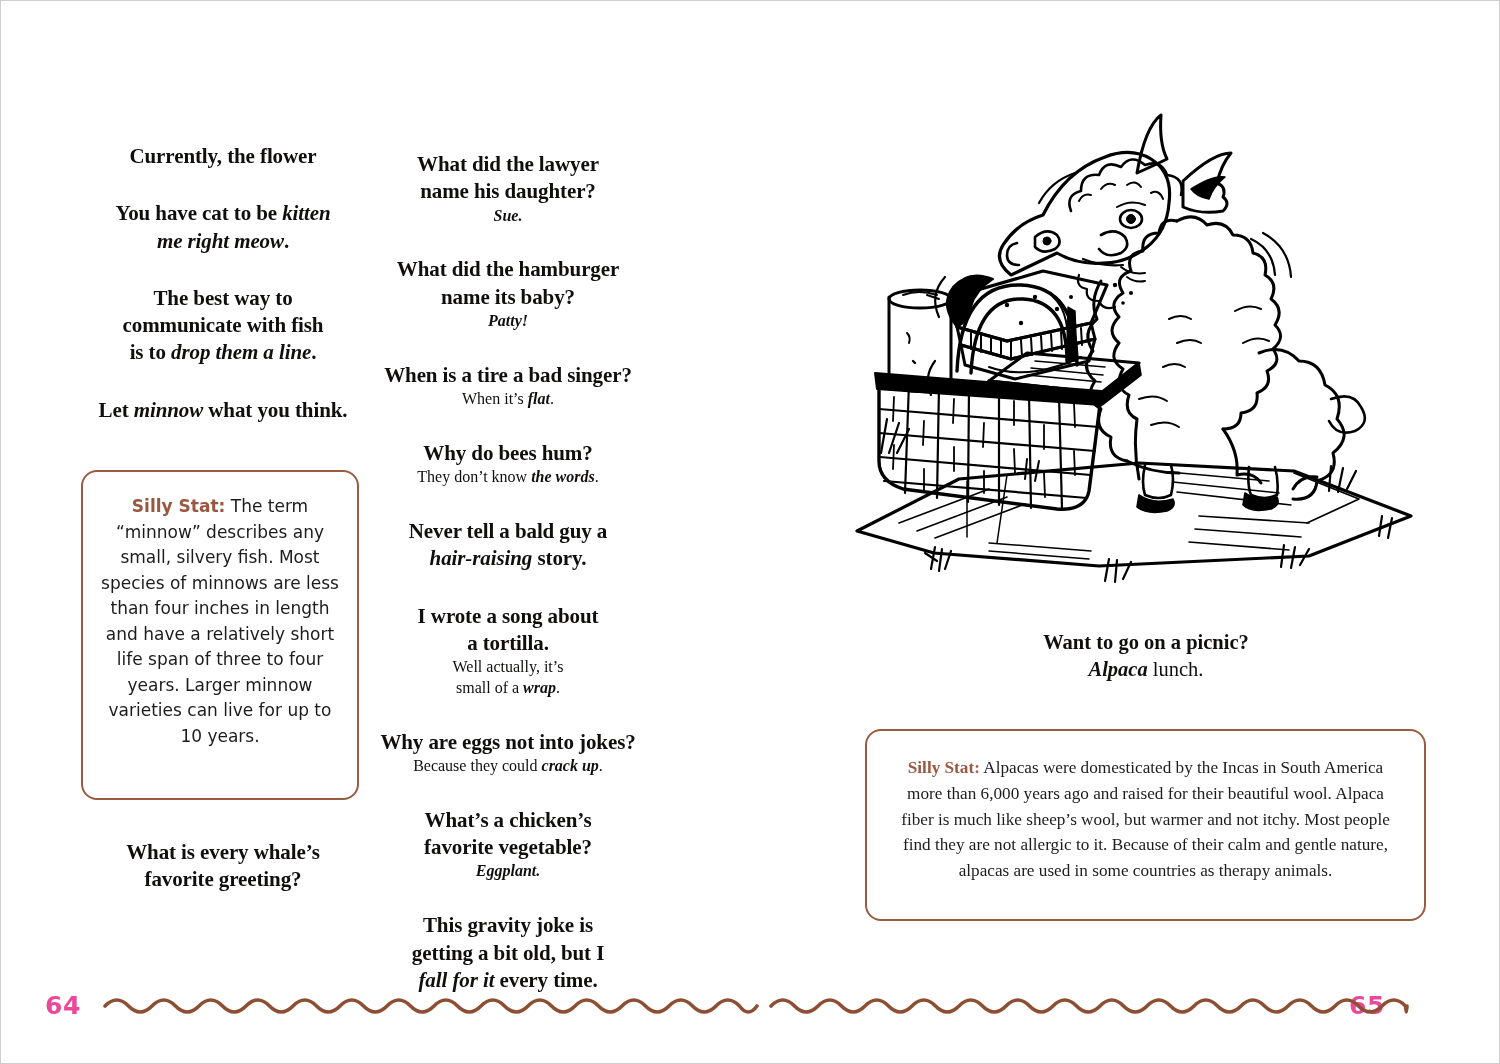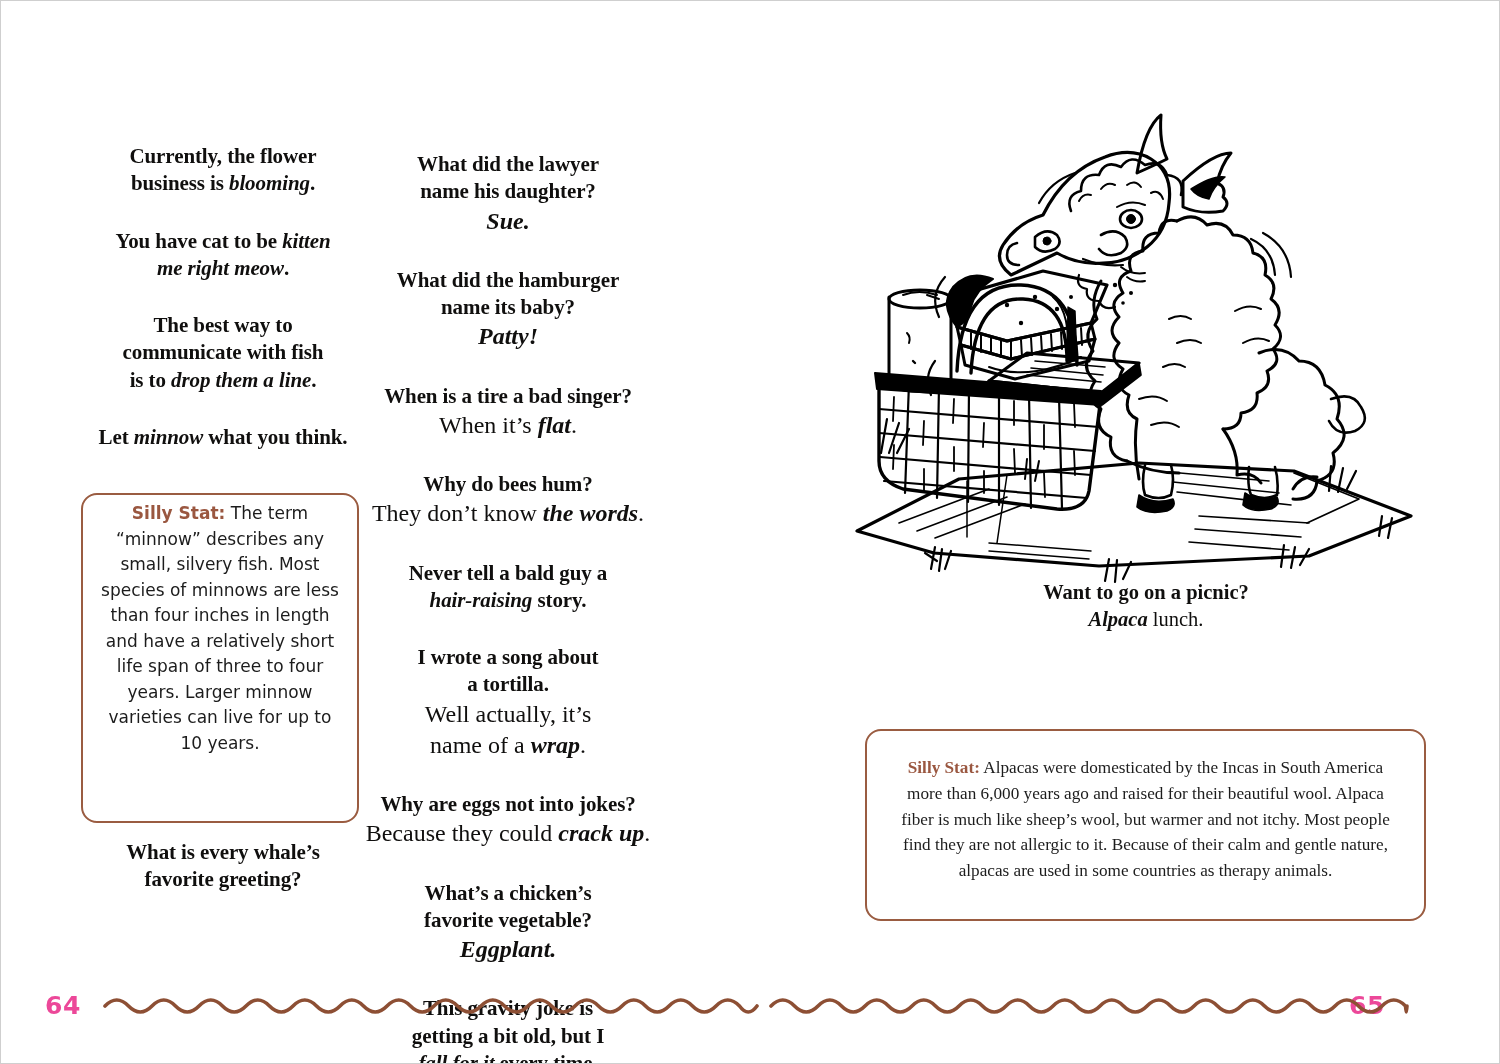--- a/index.html
+++ b/index.html
@@ -33,21 +33,21 @@
   }
   .joke .q {
     display: block;
     font-weight: 700;
     font-size: 21px;
     letter-spacing: -0.1px;
   }
   .joke .a {
     display: block;
     font-weight: 400;
-    font-size: 24px;
+    font-size: 16px;
   }
   .joke em { font-style: italic; }
   .joke .a em, .joke .q em { font-style: italic; font-weight: 700; }
 
   
   .silly-stat {
     position: absolute;
     box-sizing: border-box;
     border: 2.6px solid #9a5c41;
     border-radius: 16px;
@@ -56,24 +56,24 @@
     color: #1c1c1c;
     text-align: center;
     line-height: 1.50;
   }
   .silly-stat .label {
     color: #9a5740;
     font-weight: 700;
   }
   #stat-left {
     left: 80px;
-    top: 492px;
+    top: 469px;
     width: 278px;
     height: 330px;
-    padding: 6px 18px;
+    padding: 22px 18px;
     font-size: 17px;
   }
   #stat-right {
     left: 864px;
     top: 728px;
     width: 561px;
     height: 192px;
     padding: 24px 26px;
     font-size: 17.2px;
     font-family: Liberation Serif, serif;
@@ -86,21 +86,21 @@
     top: 60px;
     width: 590px;
     height: 530px;
   }
   #illustration svg { display: block; width: 100%; height: 100%; }
 
   
   #caption {
     position: absolute;
     left: 935px;
-    top: 578px;
+    top: 628px;
     width: 420px;
     text-align: center;
     color: #100f0e;
     line-height: 1.30;
   }
   #caption .q { display: block; font-weight: 700; font-size: 20.5px; }
   #caption .a { display: block; font-weight: 400; font-size: 20.5px; }
   #caption .a em { font-style: italic; font-weight: 700; }
 
   
@@ -126,21 +126,20 @@
   .wave svg { display: block; width: 100%; height: 100%; overflow: visible; }
 </style>
 </head>
 <body>
 
 <div id="page">
 
   <div id="col-left" class="joke-col">
       <p class="joke">
         <span class="q"><span>Currently, the flower</span></span>
-        <span class="q"><span>business is </span><em>blooming</em><span>.</span></span>
       </p>
       <p class="joke">
         <span class="q"><span>You have cat to be </span><em>kitten</em></span>
         <span class="q"><em>me right meow</em><span>.</span></span>
       </p>
       <p class="joke">
         <span class="q"><span>The best way to</span></span>
         <span class="q"><span>communicate with fish</span></span>
         <span class="q"><span>is to </span><em>drop them a line</em><span>.</span></span>
       </p>
@@ -180,21 +179,21 @@
         <span class="a"><span>They don’t know </span><em>the words</em><span>.</span></span>
       </p>
       <p class="joke">
         <span class="q"><span>Never tell a bald guy a</span></span>
         <span class="q"><em>hair-raising</em><span> story.</span></span>
       </p>
       <p class="joke">
         <span class="q"><span>I wrote a song about</span></span>
         <span class="q"><span>a tortilla.</span></span>
         <span class="a"><span>Well actually, it’s</span></span>
-        <span class="a"><span>name of a </span><em>wrap</em><span>.</span></span>
+        <span class="a"><span>small of a </span><em>wrap</em><span>.</span></span>
       </p>
       <p class="joke">
         <span class="q"><span>Why are eggs not into jokes?</span></span>
         <span class="a"><span>Because they could </span><em>crack up</em><span>.</span></span>
       </p>
       <p class="joke">
         <span class="q"><span>What’s a chicken’s</span></span>
         <span class="q"><span>favorite vegetable?</span></span>
         <span class="a"><em>Eggplant.</em></span>
       </p>

